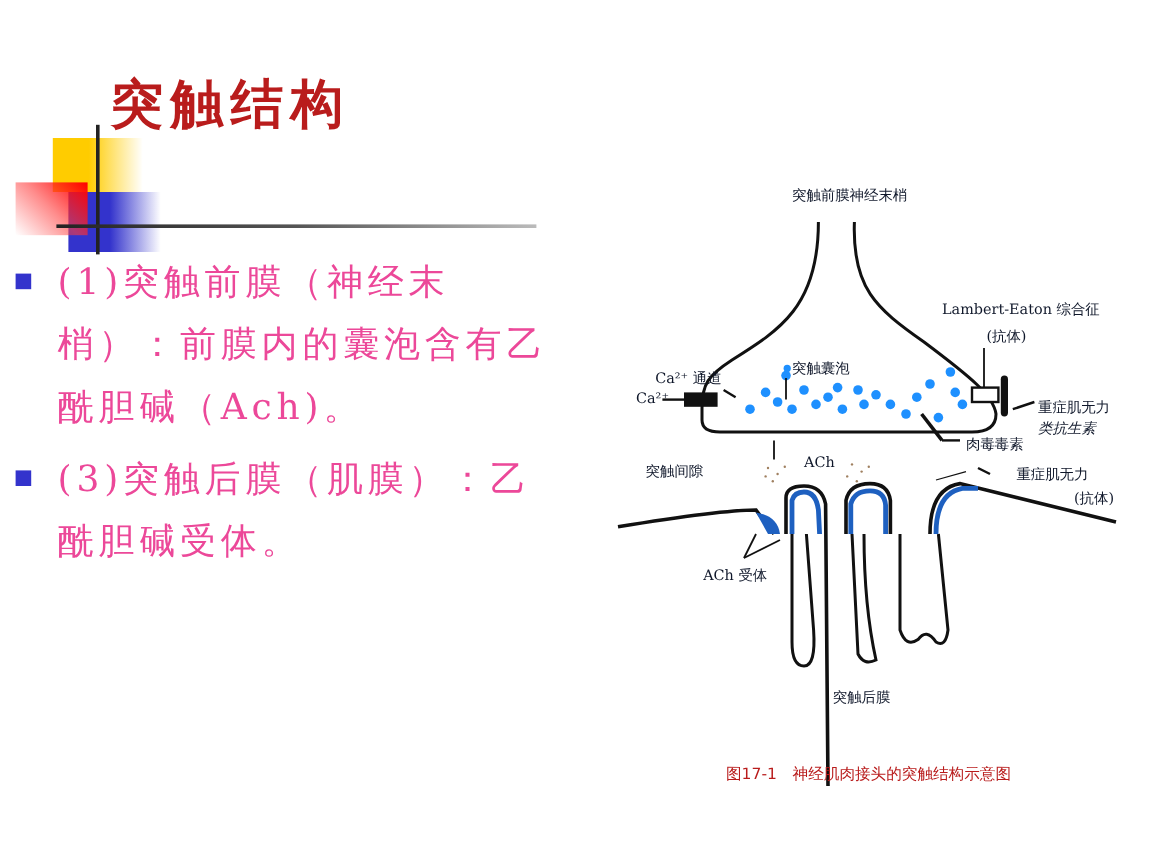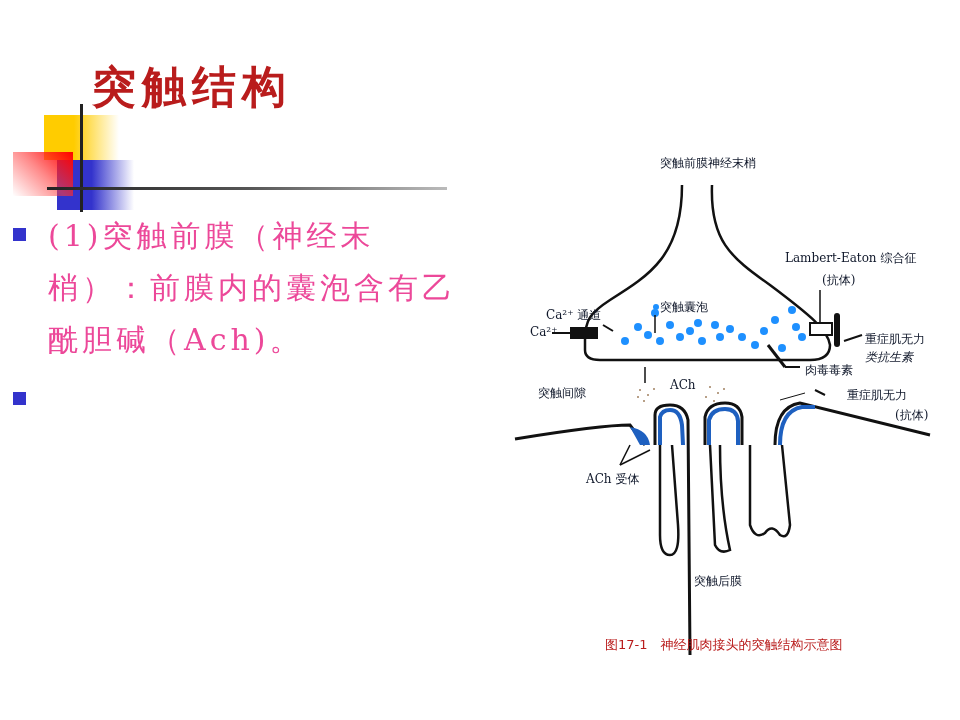--- a/index.html
+++ b/index.html
@@ -28,20 +28,21 @@
 
 <div class="title">突触结构</div>
 
 <div class="bullets">
   <div class="bullet">
     <span class="bullet-marker"></span>
     <span>(1)突触前膜（神经末梢）：前膜内的囊泡含有乙酰胆碱（Ach)。</span>
   </div>
   <div class="bullet">
     <span class="bullet-marker"></span>
+    <span>(3)突触后膜（肌膜）：乙酰胆碱受体。</span>
   </div>
 </div>
 
 <div class="figure">
   <svg width="440" height="520" viewBox="0 0 440 520">
 
     <path d="M172 40 C172 110 140 130 100 155 C80 168 75 175 75 195 L75 205 Q75 215 90 215 L300 215 Q320 215 320 200 C318 185 300 170 260 140 C220 112 200 95 202 40" fill="none" stroke="#111" stroke-width="2.5"></path>
 
     <rect x="60" y="182" width="28" height="12" fill="#111"></rect>
     <line x1="42" y1="188" x2="60" y2="188" stroke="#111" stroke-width="2"></line>

